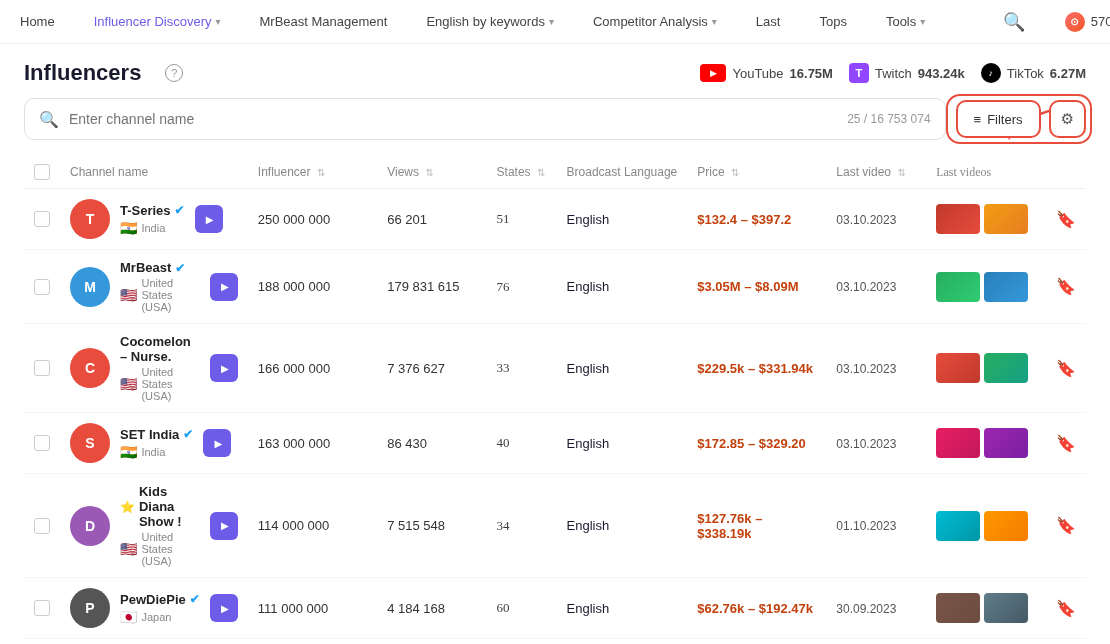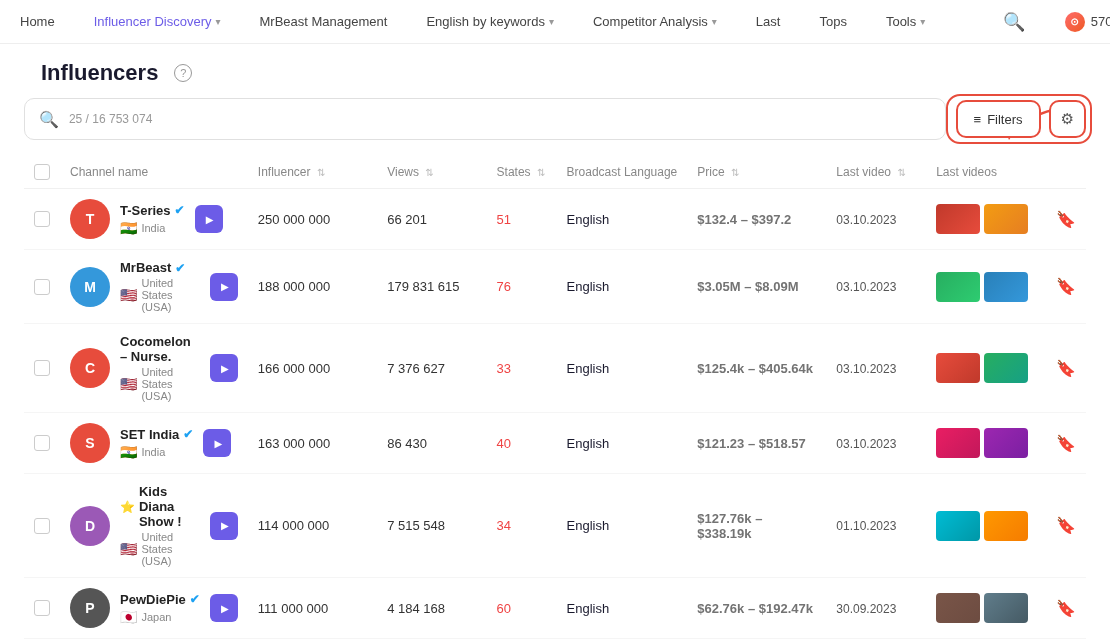--- a/index.html
+++ b/index.html
@@ -10,21 +10,21 @@
     .nav-item { font-size: 13px; color: #444; cursor: pointer; white-space: nowrap; display: flex; align-items: center; gap: 4px; }
     .nav-item.active { color: #6c5ce7; font-weight: 500; }
     .nav-item .chevron { font-size: 10px; color: #999; }
     .nav-spacer { flex: 1; }
     .nav-search { font-size: 18px; color: #555; cursor: pointer; }
     .nav-tokens { display: flex; align-items: center; gap: 6px; font-size: 13px; color: #444; }
     .token-icon { width: 20px; height: 20px; border-radius: 50%; background: linear-gradient(135deg, #ff6b6b, #ee5a24); display: flex; align-items: center; justify-content: center; color: white; font-size: 10px; font-weight: bold; }
 
     
     .page-header { display: flex; align-items: center; justify-content: space-between; padding: 16px 24px 12px; }
-    .page-title-wrap { display: flex; align-items: center; gap: 16px; margin-left: 17px; }
+    .page-title-wrap { display: flex; align-items: center; gap: 24px; }
     .page-title { font-size: 22px; font-weight: 700; color: #1a1a2e; }
     .help-icon { width: 18px; height: 18px; border-radius: 50%; border: 1.5px solid #999; color: #999; font-size: 11px; display: flex; align-items: center; justify-content: center; cursor: pointer; }
     .platform-badges { display: flex; align-items: center; gap: 16px; }
     .platform-badge { display: flex; align-items: center; gap: 6px; font-size: 13px; color: #444; cursor: pointer; }
     .yt-icon { width: 26px; height: 18px; background: #ff0000; border-radius: 4px; display: flex; align-items: center; justify-content: center; }
     .yt-icon::after { content: '▶'; color: white; font-size: 9px; }
     .twitch-icon { width: 20px; height: 20px; background: #9146ff; border-radius: 4px; display: flex; align-items: center; justify-content: center; color: white; font-size: 11px; font-weight: bold; }
     .tiktok-icon { width: 20px; height: 20px; background: #000; border-radius: 50%; display: flex; align-items: center; justify-content: center; color: white; font-size: 9px; font-weight: bold; }
     .platform-count { font-weight: 600; }
 
@@ -45,37 +45,37 @@
     tbody tr { border-bottom: 1px solid #f5f5f5; }
     td { padding: 10px 10px; vertical-align: middle; }
     .cb-col { width: 36px; }
     .channel-col { min-width: 160px; }
     .subs-col { width: 130px; }
     .views-col { width: 110px; }
     .quality-col { width: 70px; }
     .lang-col { width: 90px; }
     .price-col { width: 140px; }
     .lastvid-col { width: 100px; }
-    .lastvideos-col { width: 120px; }
+    .lastvideos-col { width: 120px; font-family: Liberation Serif, serif; }
     .bookmark-col { width: 36px; }
 
     .channel-cell { display: flex; align-items: center; gap: 10px; }
     .avatar { width: 40px; height: 40px; border-radius: 50%; flex-shrink: 0; overflow: hidden; display: flex; align-items: center; justify-content: center; font-weight: bold; font-size: 14px; color: white; }
     .channel-info { display: flex; flex-direction: column; gap: 2px; }
     .channel-name { font-size: 13px; font-weight: 600; color: #222; display: flex; align-items: center; gap: 4px; }
     .verified { color: #1da1f2; font-size: 12px; }
     .star { color: #f39c12; font-size: 12px; }
     .channel-country { display: flex; align-items: center; gap: 4px; font-size: 11px; color: #888; }
     .flag { font-size: 14px; }
     .play-btn { width: 28px; height: 28px; background: #6c5ce7; border-radius: 6px; display: flex; align-items: center; justify-content: center; cursor: pointer; flex-shrink: 0; }
     .play-btn::after { content: '▶'; color: white; font-size: 10px; margin-left: 2px; }
     .subs-val { font-size: 13px; color: #333; }
     .views-val { font-size: 13px; color: #333; text-align: center; }
-    .quality-val { font-size: 13px; color: #ef4444; }
-    .price-val { font-size: 13px; font-weight: 600; color: #737373; }
+    .quality-val { font-size: 13px; color: #404040; font-family: Liberation Serif, serif; }
+    .price-val { font-size: 13px; font-weight: 600; color: #c2410c; }
     .date-val { font-size: 12px; color: #555; }
     .video-thumbs { display: flex; gap: 4px; }
     .video-thumb { width: 44px; height: 30px; border-radius: 4px; background: #ddd; overflow: hidden; }
     .bookmark-btn { color: #bbb; font-size: 16px; cursor: pointer; }
     .checkbox { width: 16px; height: 16px; border: 1.5px solid #ccc; border-radius: 3px; cursor: pointer; }
 
     
     .av-tseries { background: #e74c3c; }
     .av-mrbeast { background: #3498db; }
     .av-cocomelon { background: #e74c3c; }
@@ -141,30 +141,48 @@
     <span>570</span>
     <span>tokens</span>
   </div>
 </nav>
 
 <div class="page-header" style="position:relative;">
   <div class="page-title-wrap">
     <h1 class="page-title">Influencers</h1>
     <div class="help-icon">?</div>
   </div>
+  <div class="platform-badges">
+    <div class="platform-badge">
+      <div class="yt-icon"></div>
+      <span>YouTube</span>
+      <span class="platform-count">16.75M</span>
+    </div>
+    <div class="platform-badge">
+      <div class="twitch-icon">T</div>
+      <span>Twitch</span>
+      <span class="platform-count">943.24k</span>
+    </div>
+    <div class="platform-badge">
+      <div class="tiktok-icon">♪</div>
+      <span>TikTok</span>
+      <span class="platform-count">6.27M</span>
+    </div>
+  </div>
 
   <svg class="arrow-svg" width="180" height="55" viewBox="0 0 180 55" fill="none" xmlns="http://www.w3.org/2000/svg">
     <path d="M 160 10 Q 130 8 100 35" stroke="#e74c3c" stroke-width="2.5" fill="none" stroke-linecap="round"></path>
     <polygon points="95,30 105,32 99,41" fill="#e74c3c"></polygon>
   </svg>
 </div>
 
 <div class="search-bar-row">
   <div class="search-wrap">
     <span class="search-icon">🔍</span>
+    <input class="search-input" type="text" placeholder="Enter channel name" style="">
     <span class="search-count">25 / 16 753 074</span>
   </div>
   <div class="filters-area">
     <button class="filters-btn">
       <span>≡</span>
       <span>Filters</span>
     </button>
     <button class="settings-btn">
       <span>⚙</span>
     </button>
@@ -336,21 +354,21 @@
     <td class="views-col">
       <span class="views-val">7 376 627</span>
     </td>
     <td class="quality-col">
       <span class="quality-val">33</span>
     </td>
     <td class="lang-col">
       <span>English</span>
     </td>
     <td class="price-col">
-      <span class="price-val">$125.4k – $405.64k</span>
+      <span class="price-val">$229.5k – $331.94k</span>
     </td>
     <td class="lastvid-col">
       <span class="date-val">03.10.2023</span>
     </td>
     <td class="lastvideos-col">
       <div class="video-thumbs">
         <div class="video-thumb t3-1"></div>
         <div class="video-thumb t3-2"></div>
       </div>
     </td>
@@ -385,21 +403,21 @@
     <td class="views-col">
       <span class="views-val">86 430</span>
     </td>
     <td class="quality-col">
       <span class="quality-val">40</span>
     </td>
     <td class="lang-col">
       <span>English</span>
     </td>
     <td class="price-col">
-      <span class="price-val">$121.23 – $518.57</span>
+      <span class="price-val">$172.85 – $329.20</span>
     </td>
     <td class="lastvid-col">
       <span class="date-val">03.10.2023</span>
     </td>
     <td class="lastvideos-col">
       <div class="video-thumbs">
         <div class="video-thumb t4-1"></div>
         <div class="video-thumb t4-2"></div>
       </div>
     </td>

